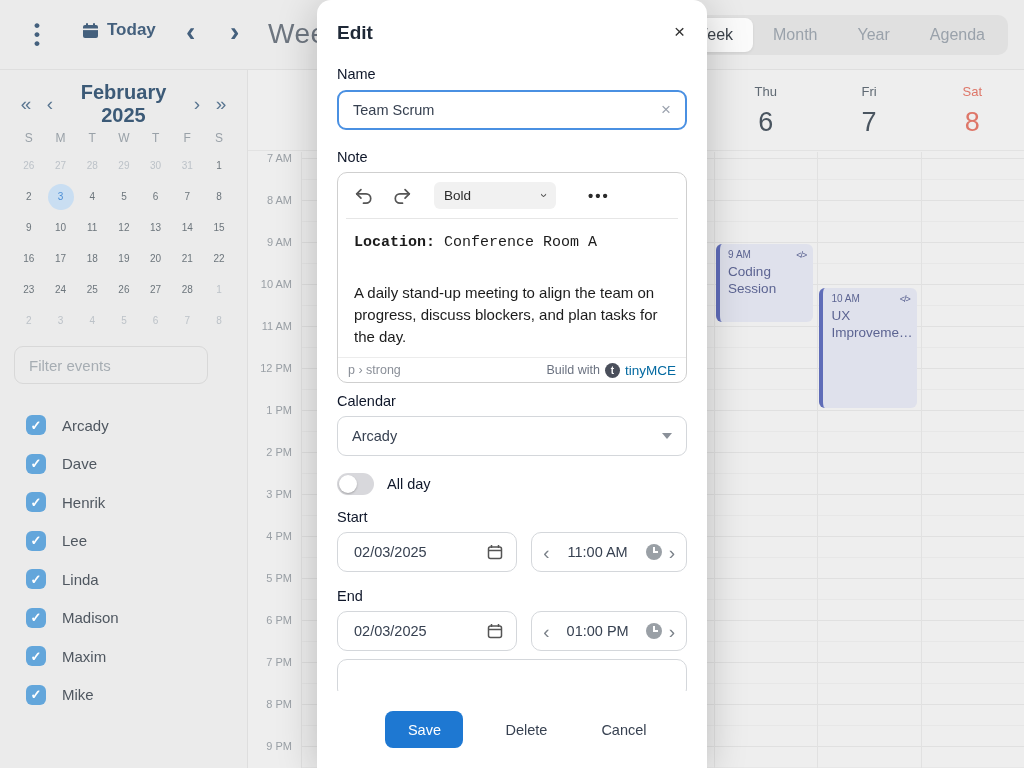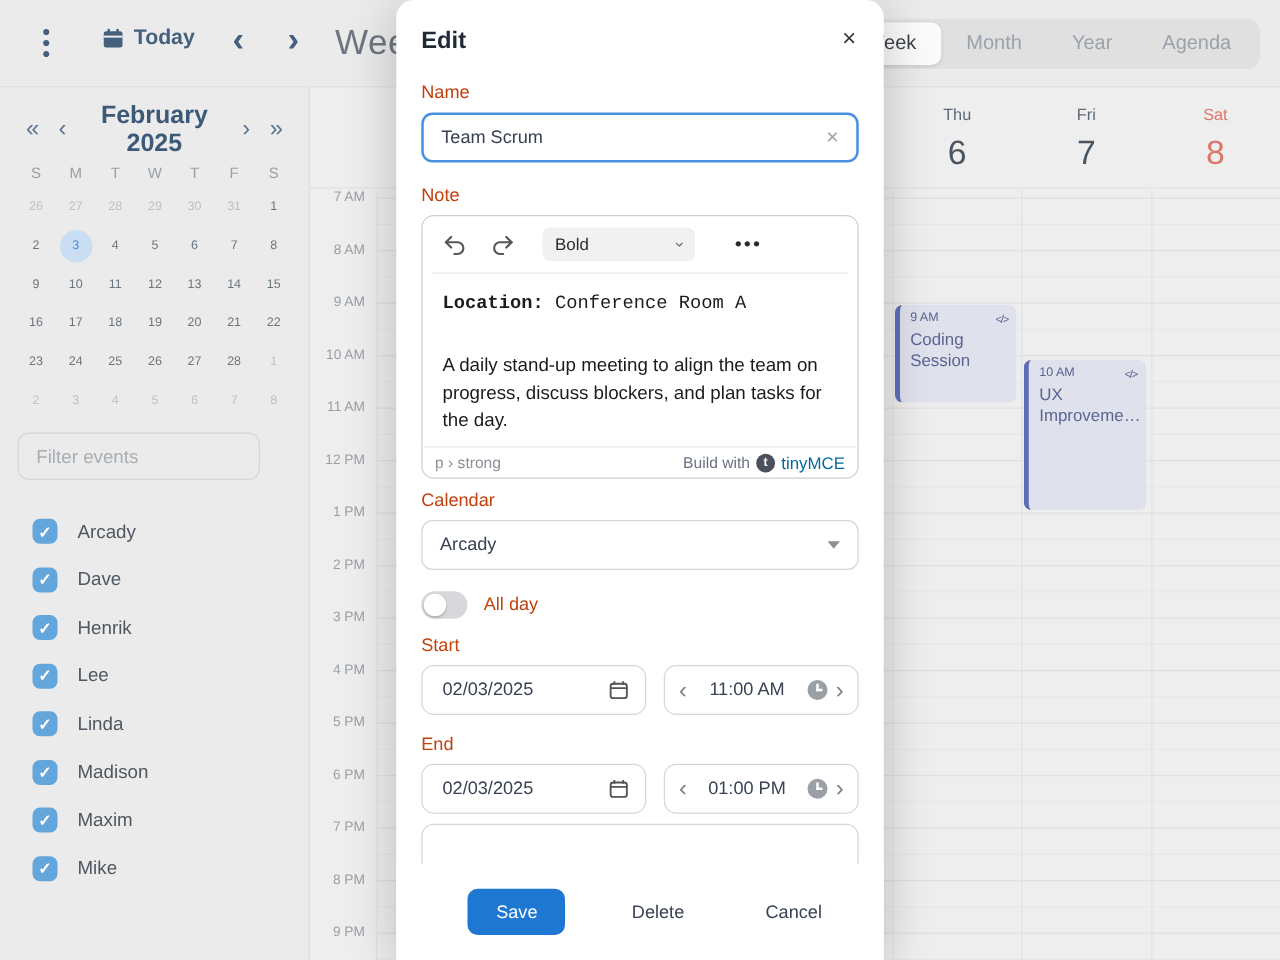--- a/index.html
+++ b/index.html
@@ -64,21 +64,21 @@
   .event .top { display:flex; justify-content:space-between; align-items:center;
     font-size:10px; color:#5c6492; }
   .event .codeicon { font-size:9px; letter-spacing:-1px; color:#5c6492; }
   .event .etitle { font-size:13.5px; color:#5c6492; margin-top:3px; line-height:17px; }
 
   
   .modal { position:absolute; left:317px; top:0; width:390px; height:768px; background:#fff;
     border-radius:14px; box-shadow:0 6px 40px rgba(0,0,0,.22); padding:0 20px; }
   .m-title { font-size:19px; font-weight:700; color:#1f2937; padding-top:22px; }
   .m-close { position:absolute; right:22px; top:22px; font-size:19px; color:#333; cursor:pointer; line-height:19px;}
-  .f-label { font-size:14.5px; color:#c2410c; }
+  .f-label { font-size:14.5px; color:#0f172a; }
   .name-input { position:relative; margin-top:8px; height:40px; border:2px solid #4a90e2; border-radius:9px;
     display:flex; align-items:center; padding:0 14px; }
   .name-input .val { font-size:14.5px; color:#374151; flex:1; }
   .name-input .clear { color:#9ca3af; font-size:17px; cursor:pointer; }
 
   .editor { margin-top:7px; border:1px solid #cfcfcf; border-radius:10px; height:211px; position:relative; overflow:hidden;}
   .ed-toolbar { height:45px; display:flex; align-items:center; padding:0 16px; }
   .ed-btn { color:#555; cursor:pointer; display:flex; align-items:center; }
   .ed-sep { height:1px; background:#e6e6e6; margin:0 8px; }
   .bold-select { margin-left:22px; width:122px; height:27px; background:#f1f1f1; border-radius:6px;
@@ -110,21 +110,21 @@
   .date-field .val { flex:1; font-size:14.5px; color:#374151; }
   .time-field { width:168px; height:40px; border:1px solid #d4d7db; border-radius:10px;
     display:flex; align-items:center; padding:0 11px; }
   .step { color:#7a8088; font-size:19px; cursor:pointer; line-height:19px;}
   .time-field .val { flex:1; text-align:center; font-size:14.5px; color:#374151; }
   .clock { width:16px; height:16px; border-radius:50%; background:#9aa0a6; position:relative; margin-right:7px; cursor:pointer;}
   .clock:before { content:""; position:absolute; left:7px; top:3px; width:2px; height:6px; background:#fff; }
   .clock:after { content:""; position:absolute; left:7px; top:7px; width:5px; height:2px; background:#fff; }
   .repeat-input { margin-top:8px; height:40px; border:1px solid #d4d7db; border-radius:10px; }
   .m-footer { position:absolute; left:0; right:0; bottom:0; height:77px; background:#fff;
-    display:flex; align-items:center; justify-content:center; gap:41px;padding-left:20px; }
+    display:flex; align-items:center; justify-content:center; gap:30px;padding-left:20px; }
   .btn-save { background:#1e78d2; color:#fff; border:none; border-radius:8px; width:78px; height:37px;
     font-size:14.5px; font-family:"Liberation Sans",sans-serif; cursor:pointer; }
   .btn-text { background:none; border:none; font-size:14.5px; color:#374151; cursor:pointer;
     font-family:"Liberation Sans",sans-serif; padding:0 12px; }
 
   svg { display:block; }
 </style>
 </head>
 <body>
 

